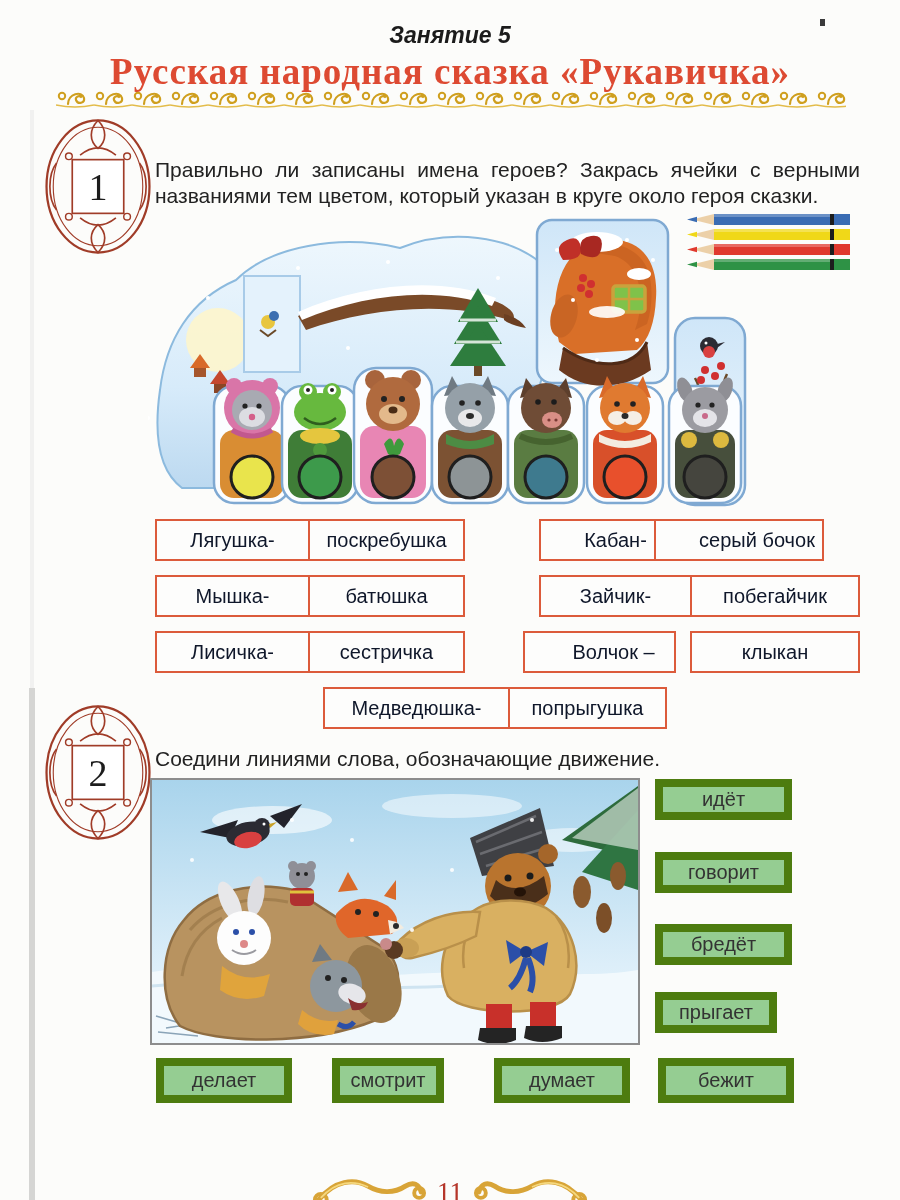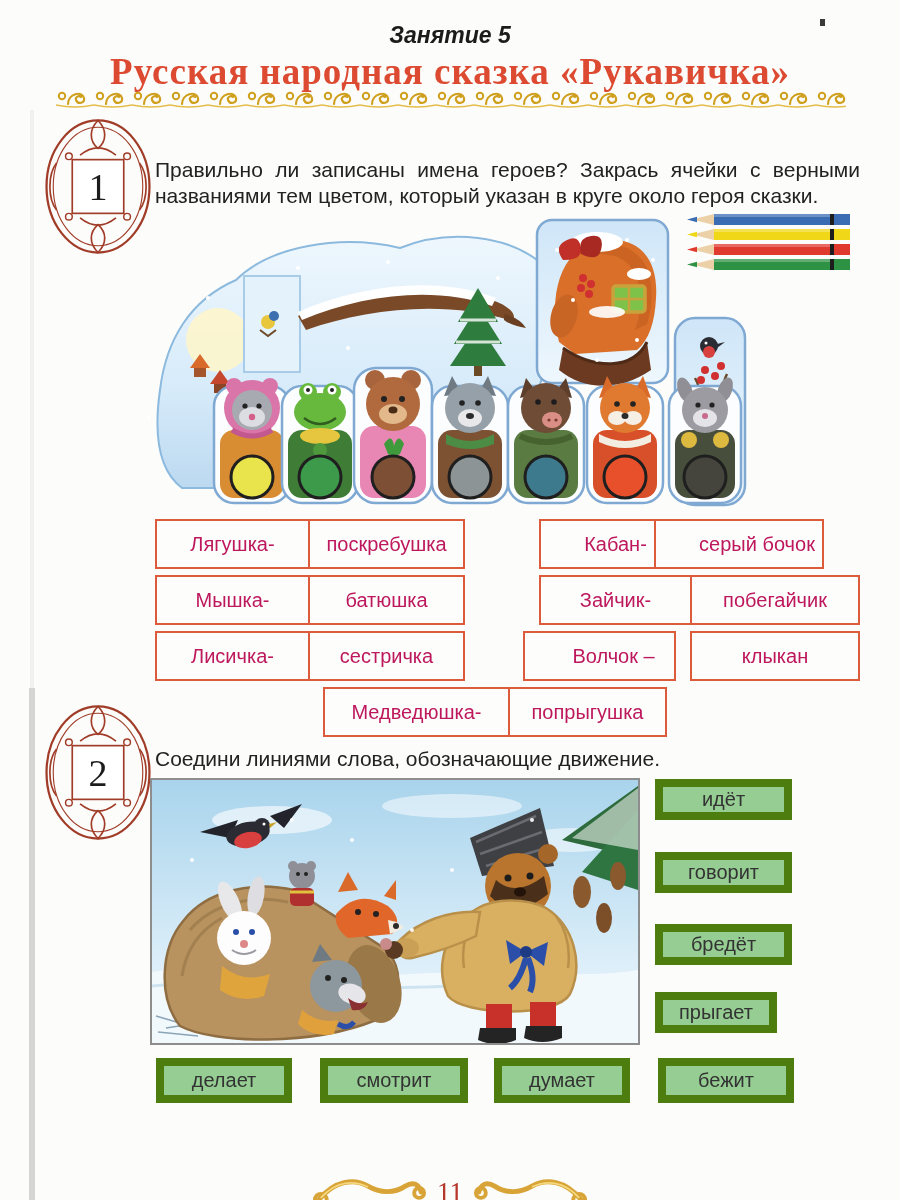--- a/index.html
+++ b/index.html
@@ -12,23 +12,23 @@
   .abs{position:absolute;}
   
   .lesson{top:22px;left:0;width:900px;text-align:center;
     font-size:23px;font-style:italic;font-weight:bold;color:#1b1b1b;}
   .title{top:50px;left:0;width:900px;text-align:center;
     font-family:"Liberation Serif", serif;font-weight:bold;
     font-size:37px;color:#dd4a32;letter-spacing:1px;}
   
   .instr{font-size:21px;line-height:26px;color:#222;text-align:justify;}
   
-  .cell{position:absolute;height:50px;border:2px solid #dc5b3b;background:#fdfdfc;
+  .cell{position:absolute;height:42px;border:2px solid #dc5b3b;background:#fdfdfc;
     display:flex;align-items:center;justify-content:center;
-    font-size:20px;color:#be185d;box-sizing:border-box;}
+    font-size:20px;color:#0f172a;box-sizing:border-box;}
   
   .word{position:absolute;border:8px solid #4d7c0f;background:#95cd92;
     display:flex;align-items:center;justify-content:center;
     font-size:20px;color:#333;box-sizing:border-box;}
   
   .pic2frame{border:2px solid #8d8d8d;background:#cfe8f4;}
   
   .pagenum{font-family:"Liberation Serif", serif;font-size:27px;color:#b5362a;}
   .footer{top:1138px;left:0;width:900px;display:flex;align-items:center;
     justify-content:center;gap:10px;margin-top:32px;}
@@ -463,21 +463,21 @@
       <circle cx="140" cy="40" r="2"></circle>
   </g>
 </svg>
 
 <div class="word" style="left:655px;top:779px;width:137px;height:41px;">идёт</div>
 <div class="word" style="left:655px;top:852px;width:137px;height:41px;">говорит</div>
 <div class="word" style="left:655px;top:924px;width:137px;height:41px;">бредёт</div>
 <div class="word" style="left:655px;top:992px;width:122px;height:41px;">прыгает</div>
 
 <div class="word" style="left:156px;top:1058px;width:136px;height:45px;">делает</div>
-<div class="word" style="left:320px;top:1058px;width:148px;height:45px;text-align:center;">смотрит</div>
+<div class="word" style="left:332px;top:1058px;width:112px;height:45px;text-align:center;">смотрит</div>
 <div class="word" style="left:494px;top:1058px;width:136px;height:45px;">думает</div>
 <div class="word" style="left:658px;top:1058px;width:136px;height:45px;">бежит</div>
 
 <div class="abs footer">
   <svg width="118" height="44" viewBox="0 0 120 44">
     <path d="M10,30 C26,10 46,8 60,16 C72,23 86,24 98,16 C106,11 112,14 114,22" fill="none" stroke="#d8a437" stroke-width="5" stroke-linecap="round"></path>
     <circle cx="12" cy="30" r="6" fill="none" stroke="#d8a437" stroke-width="4"></circle>
     <circle cx="112" cy="23" r="5" fill="none" stroke="#d8a437" stroke-width="4"></circle>
     <path d="M12,28 C28,10 46,10 60,17" fill="none" stroke="#f5d87e" stroke-width="1.8"></path>
   </svg>

